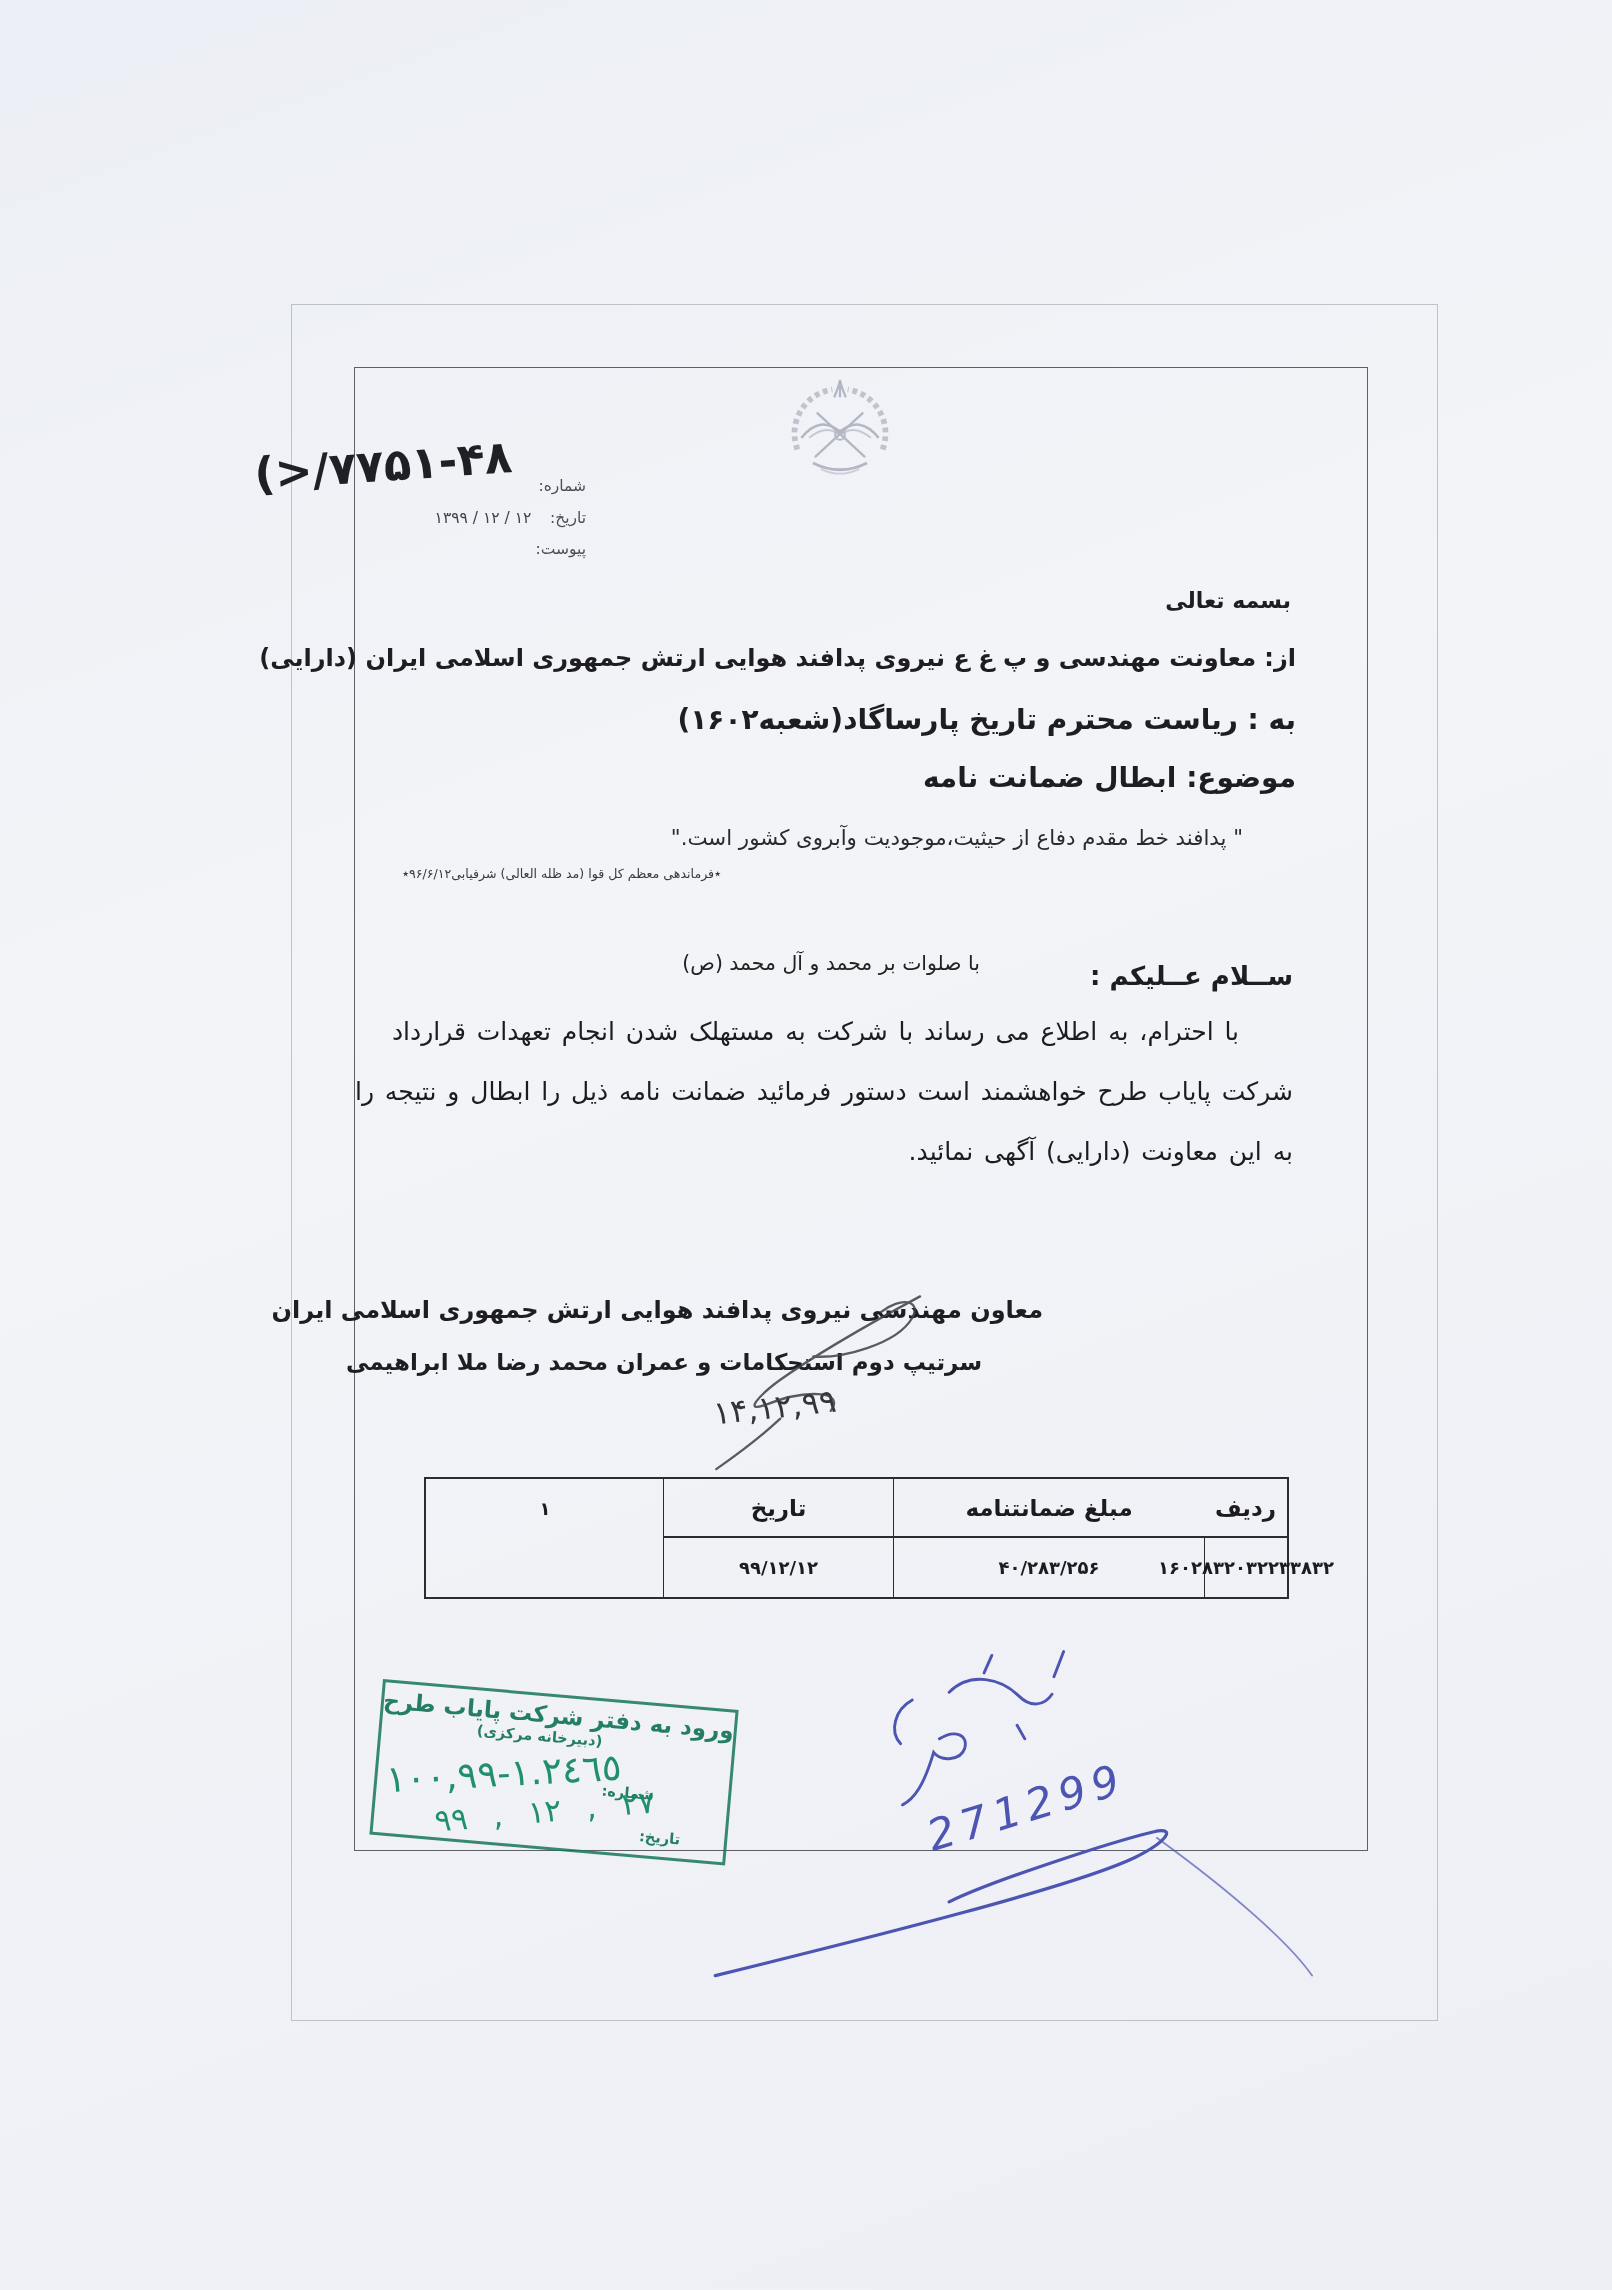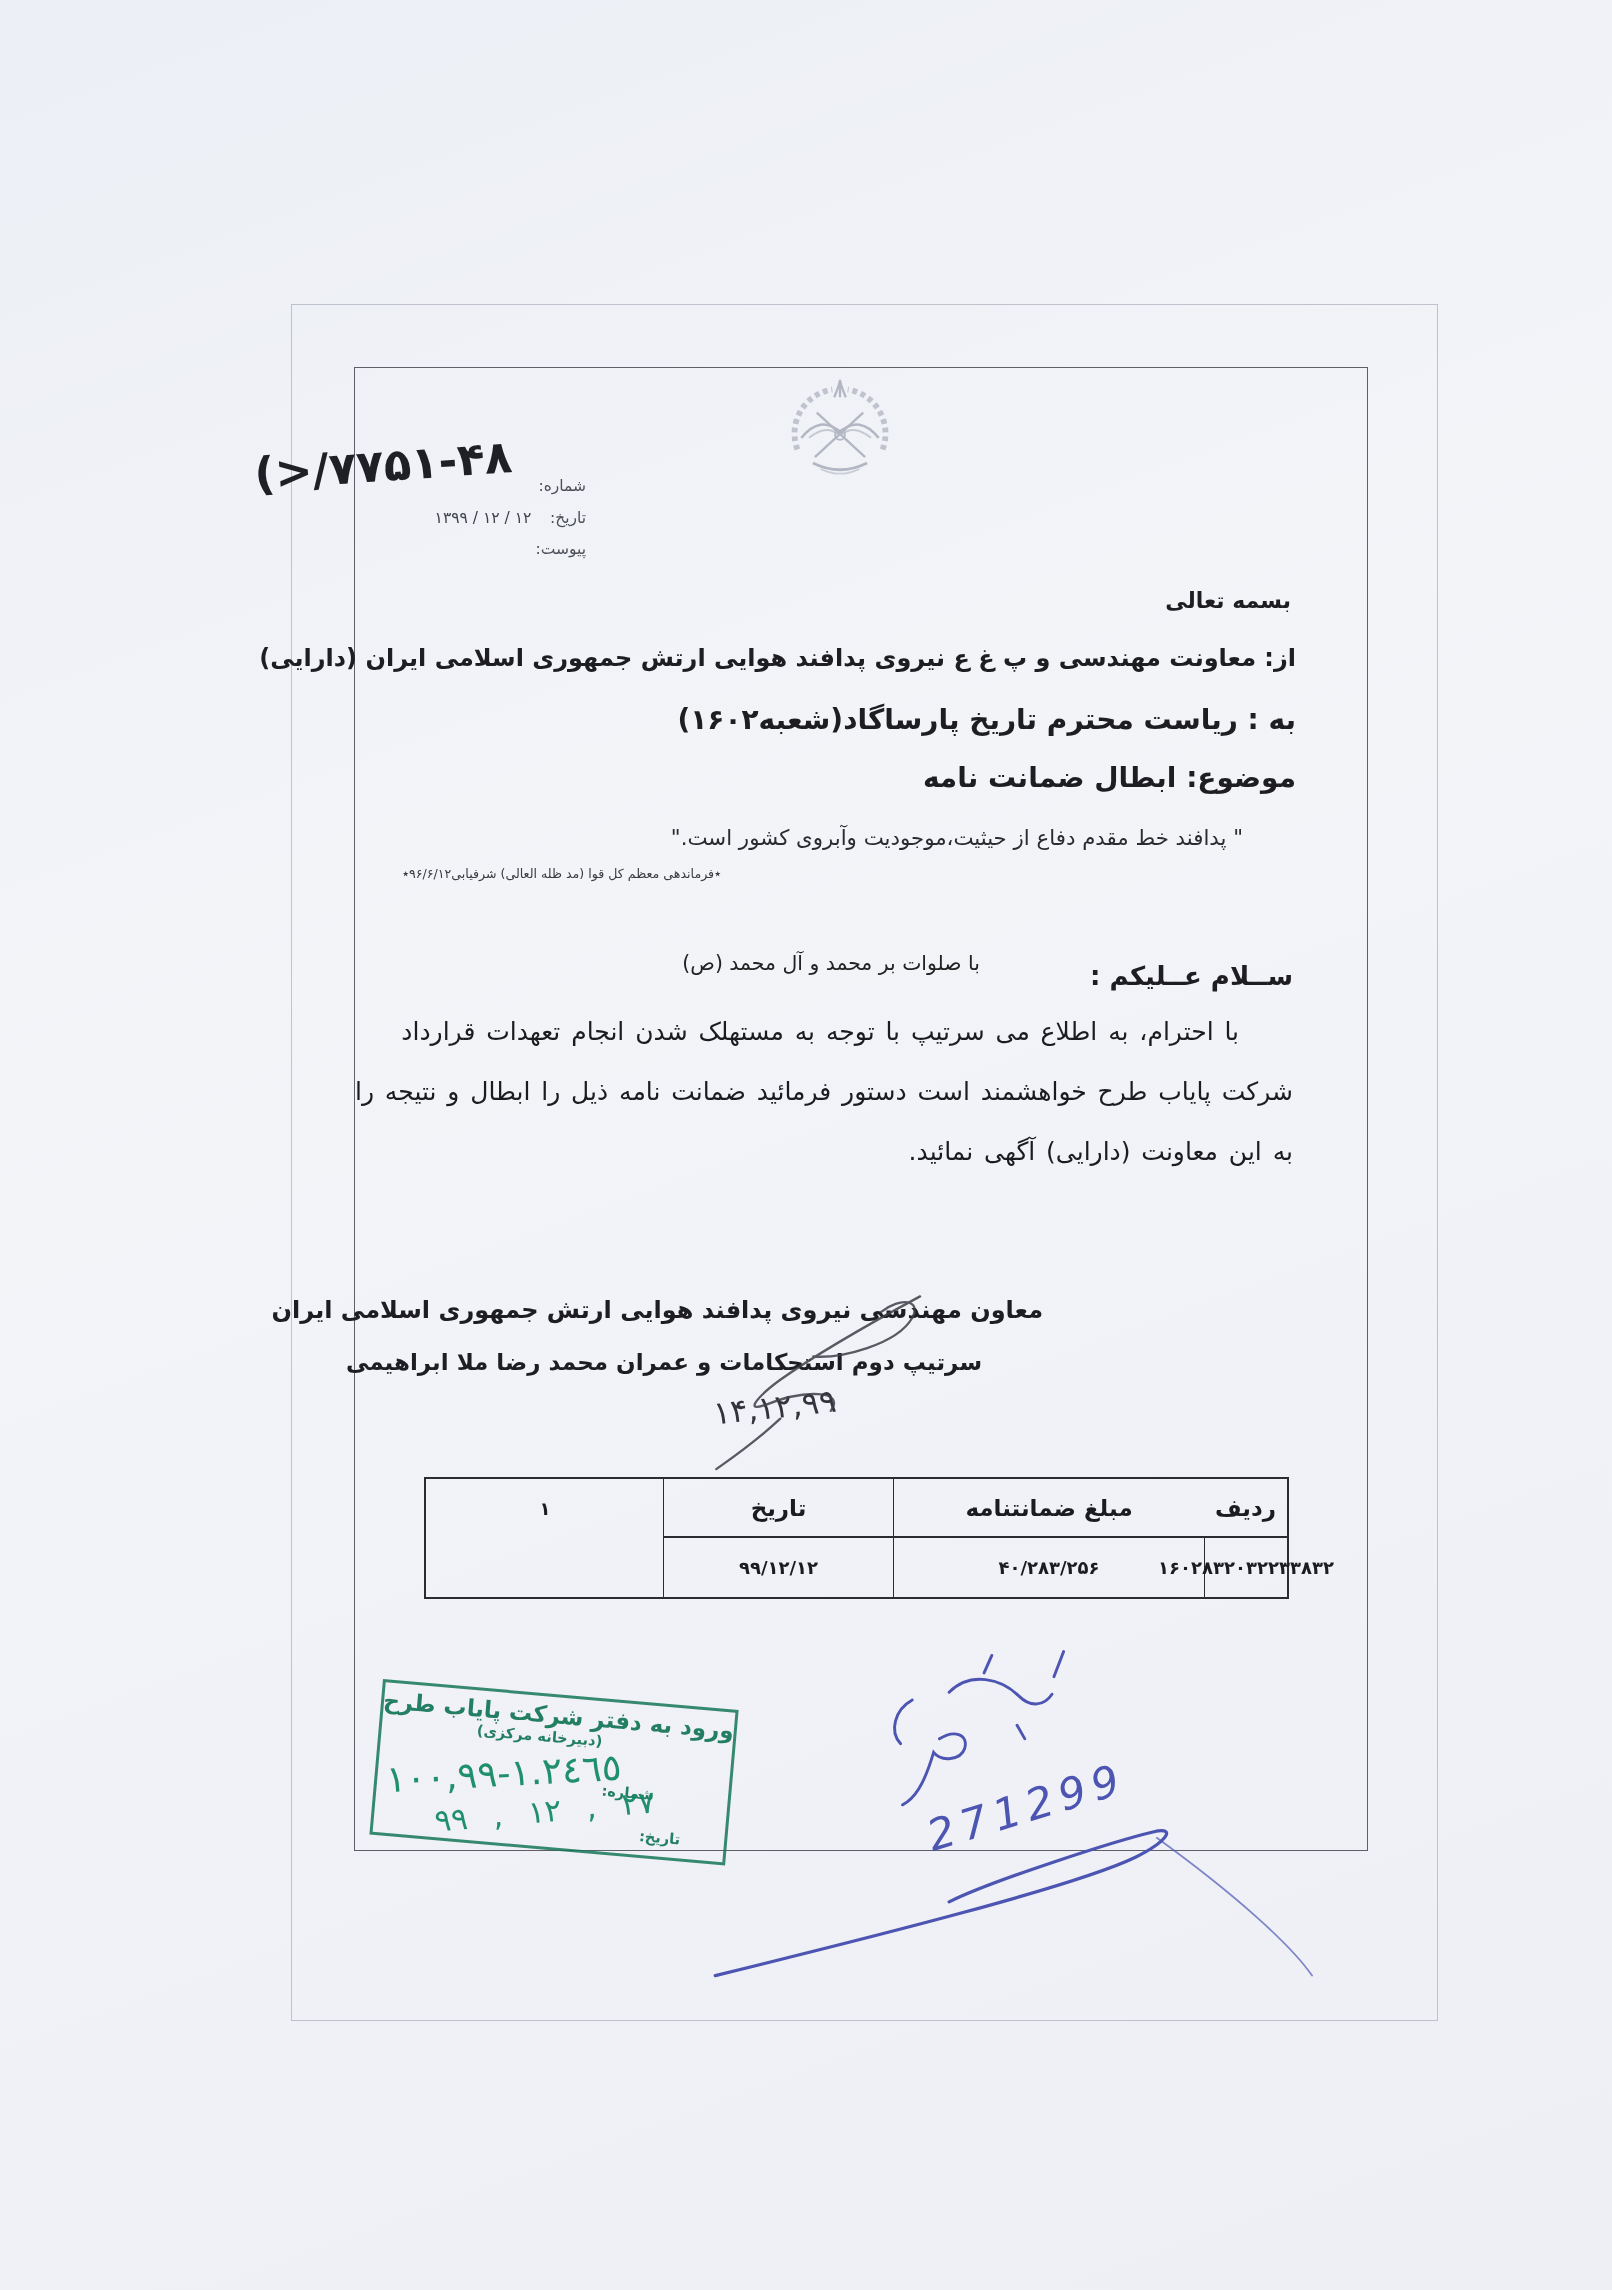--- a/index.html
+++ b/index.html
@@ -148,21 +148,21 @@
   <div class="abs rtl print subject-line" style="right:317px;top:761px">موضوع: ابطال ضمانت نامه</div>
 
   <div class="abs rtl motto" style="right:370px;top:825px">" پدافند خط مقدم دفاع از حیثیت،موجودیت وآبروی کشور است."</div>
 
   <div class="abs rtl attribution" style="right:892px;top:866px">٭فرماندهی معظم کل قوا (مد ظله العالی) شرفیابی۹۶/۶/۱۲٭</div>
 
   <div class="abs rtl salawat" style="right:633px;top:907px">با صلوات بر محمد و آل محمد (ص)</div>
 
   <div class="abs rtl print salam" style="right:320px;top:961px">ســلام عــلیکم :</div>
 
-  <div class="abs rtl body-line" style="right:374px;top:1017px">با احترام، به اطلاع می سرتیپ با توجه به مستهلک شدن انجام تعهدات قرارداد</div>
+  <div class="abs rtl body-line" style="right:374px;top:1017px">با احترام، به اطلاع می رساند با شرکت به مستهلک شدن انجام تعهدات قرارداد</div>
   <div class="abs rtl body-line" style="right:320px;top:1077px">شرکت پایاب طرح خواهشمند است دستور فرمائید ضمانت نامه ذیل را ابطال و نتیجه را</div>
   <div class="abs rtl body-line" style="right:320px;top:1137px">به این معاونت (دارایی) آگهی نمائید.</div>
 
   <div class="abs rtl print sig2" style="right:631px;top:1349px">سرتیپ دوم استحکامات و عمران محمد رضا ملا ابراهیمی</div>
   <div class="abs rtl print sig1" style="right:570px;top:1296px">معاون مهندسی نیروی پدافند هوایی ارتش جمهوری اسلامی ایران</div>
   <div class="abs ltr hand sig-date-hand" style="left:713px;top:1388px">۱۴,۱۲,۹۹</div>
 
   <svg class="ink" width="1613" height="2290" viewBox="0 0 1662 2360">
     <g fill="none" stroke="#3f3f49" stroke-width="2.4" stroke-linecap="round" opacity=".85">
       <path d="M948,1336 C900,1362 846,1392 804,1422 C782,1438 766,1456 788,1448 C828,1432 872,1432 856,1454"></path>

